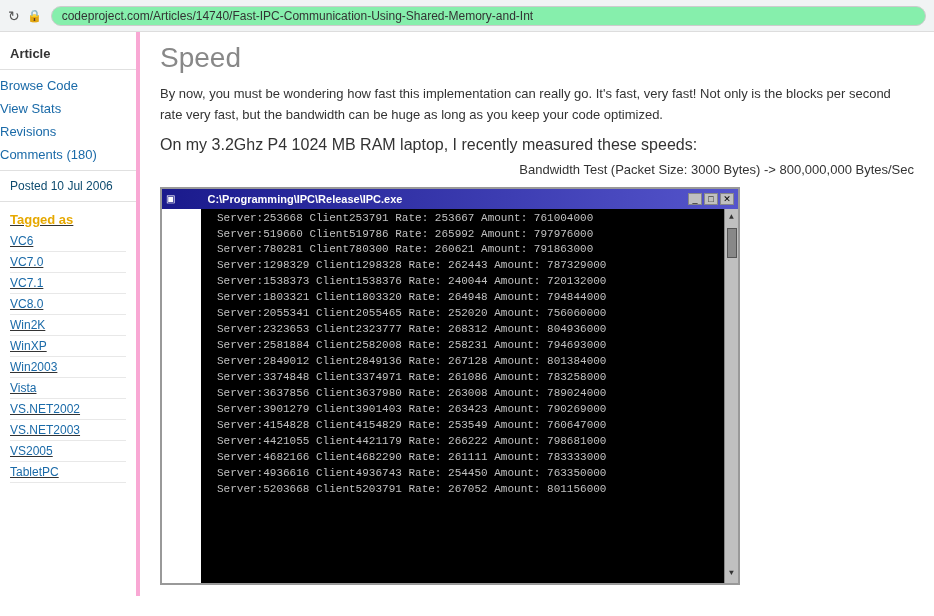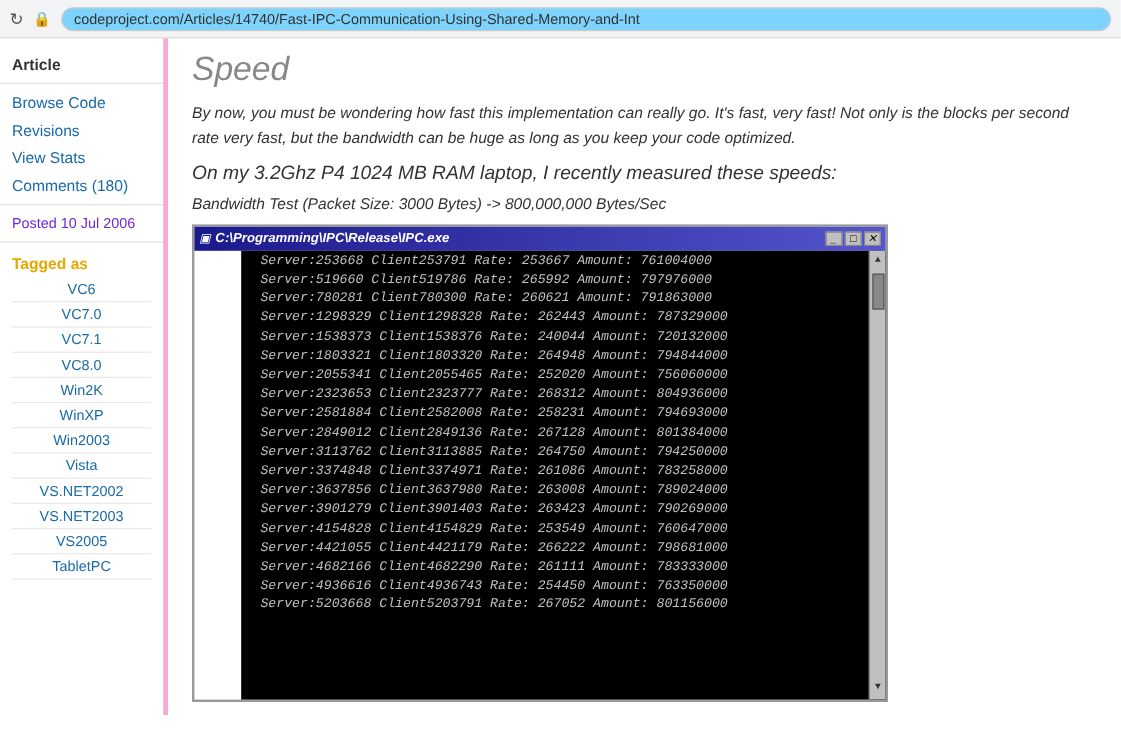--- a/index.html
+++ b/index.html
@@ -5,66 +5,66 @@
     * { margin: 0; padding: 0; box-sizing: border-box; }
     body { font-family: Arial, sans-serif; font-size: 13px; color: #333; background: #fff; display: flex; flex-direction: column; }
 
     .browser-bar {
       display: flex; align-items: center; background: #f1f3f4; border-bottom: 1px solid #ddd;
       padding: 4px 8px; gap: 8px; height: 32px;
     }
     .refresh-icon { color: #555; font-size: 14px; cursor: pointer; }
     .lock-icon { color: #555; font-size: 12px; }
     .url-bar {
-      flex: 1; background: #7dd3fc; border: 1px solid #ccc; border-radius: 12px;
+      flex: 1; background: #86efac; border: 1px solid #ccc; border-radius: 12px;
       padding: 2px 10px; font-size: 12px; color: #333;
     }
 
     .page-layout { display: flex; flex: 1; }
 
     .sidebar {
       width: 140px; min-width: 140px; border-right: 4px solid #f9a8d4;
       padding: 8px 0;
     }
     .sidebar-section-title {
       font-weight: bold; font-size: 13px; padding: 6px 10px 4px 10px; color: #333;
     }
     .sidebar-link {
-      display: block; padding: 4px 10px; color: #1a6aa8; text-decoration: none; font-size: 13px;
+      display: block; padding: 4px 0; color: #1a6aa8; text-decoration: none; font-size: 13px;
       cursor: pointer;
     }
     .sidebar-divider { border: none; border-top: 1px solid #e0e0e0; margin: 4px 0; }
-    .posted-text { padding: 4px 10px; font-size: 12px; color: #6d28d9; }
+    .posted-text { padding: 4px 10px; font-size: 12px; color: #0c4a6e; }
 
-    .tagged-section { padding: 6px 10px 4px 10px; }
+    .tagged-section { padding: 6px 10px 4px 10px; text-decoration: underline; }
     .tagged-title { font-weight: bold; font-size: 13px; color: #e6a800; margin-bottom: 4px; }
     .tag-link {
       display: block; padding: 3px 0; color: #1a6aa8; font-size: 12px; text-decoration: none;
-      border-bottom: 1px solid #e8e8e8; cursor: pointer; text-align: center;
+      border-bottom: 1px solid #e8e8e8; cursor: pointer;
     }
 
-    .main-content { flex: 1; padding: 10px 20px; overflow-y: auto; font-style: italic; }
+    .main-content { flex: 1; padding: 10px 20px; overflow-y: auto; }
 
     .section-title { font-size: 28px; color: #888; font-weight: normal; margin-bottom: 10px; }
 
     .intro-text { font-size: 13px; line-height: 1.6; margin-bottom: 10px; color: #333; }
 
     .speed-line { font-size: 16px; margin-bottom: 8px; color: #333; }
 
-    .bandwidth-text { font-size: 13px; margin-bottom: 10px; color: #333; }
+    .bandwidth-text { font-size: 13px; margin-bottom: 10px; color: #333; text-align: right; }
 
     .terminal-wrapper { border: 2px solid #999; display: inline-block; width: 580px; }
     .terminal-titlebar {
       background: linear-gradient(to right, #1a1a8c, #5555cc);
       display: flex; align-items: center; justify-content: space-between;
       padding: 2px 4px; height: 20px;
     }
     .terminal-title-left { display: flex; align-items: center; gap: 4px; }
     .terminal-icon { font-size: 10px; color: #fff; }
-    .terminal-title-text { color: #fff; font-size: 11px; font-weight: bold; }
+    .terminal-title-text { color: #fff; font-size: 11px; font-weight: bold; margin-left: 28px; }
     .terminal-controls { display: flex; gap: 2px; }
     .term-btn {
       width: 14px; height: 12px; background: #c0c0c0; border: 1px solid #888;
       font-size: 9px; display: flex; align-items: center; justify-content: center;
       cursor: pointer; color: #000;
     }
     .terminal-body {
       background: #000; color: #c0c0c0; font-family: 'Courier New', monospace; font-size: 11px;
       padding: 2px 16px; line-height: 1.45; height: 374px; overflow: hidden;
       position: relative;
@@ -89,22 +89,22 @@
   <span class="lock-icon">🔒</span>
   <span class="url-bar">codeproject.com/Articles/14740/Fast-IPC-Communication-Using-Shared-Memory-and-Int</span>
 </div>
 
 <div class="page-layout">
 
   <div class="sidebar">
     <div class="sidebar-section-title">Article</div>
     <hr class="sidebar-divider">
     <a class="sidebar-link">Browse Code</a>
+    <a class="sidebar-link">View Stats</a>
     <a class="sidebar-link">Revisions</a>
-    <a class="sidebar-link">View Stats</a>
     <a class="sidebar-link">Comments (180)</a>
     <hr class="sidebar-divider">
     <div class="posted-text">Posted 10 Jul
 2006</div>
     <hr class="sidebar-divider">
     <div class="tagged-section">
       <div class="tagged-title">Tagged as</div>
       <a class="tag-link">VC6</a>
       <a class="tag-link">VC7.0</a>
       <a class="tag-link">VC7.1</a>
@@ -144,21 +144,20 @@
             <div class="term-line">Server:253668    Client253791    Rate: 253667    Amount: 761004000</div>
             <div class="term-line">Server:519660    Client519786    Rate: 265992    Amount: 797976000</div>
             <div class="term-line">Server:780281    Client780300    Rate: 260621    Amount: 791863000</div>
             <div class="term-line">Server:1298329   Client1298328   Rate: 262443    Amount: 787329000</div>
             <div class="term-line">Server:1538373   Client1538376   Rate: 240044    Amount: 720132000</div>
             <div class="term-line">Server:1803321   Client1803320   Rate: 264948    Amount: 794844000</div>
             <div class="term-line">Server:2055341   Client2055465   Rate: 252020    Amount: 756060000</div>
             <div class="term-line">Server:2323653   Client2323777   Rate: 268312    Amount: 804936000</div>
             <div class="term-line">Server:2581884   Client2582008   Rate: 258231    Amount: 794693000</div>
             <div class="term-line">Server:2849012   Client2849136   Rate: 267128    Amount: 801384000</div>
-            <div class="term-line">Server:3113762   Client3113885   Rate: 264750    Amount: 794250000</div>
             <div class="term-line">Server:3374848   Client3374971   Rate: 261086    Amount: 783258000</div>
             <div class="term-line">Server:3637856   Client3637980   Rate: 263008    Amount: 789024000</div>
             <div class="term-line">Server:3901279   Client3901403   Rate: 263423    Amount: 790269000</div>
             <div class="term-line">Server:4154828   Client4154829   Rate: 253549    Amount: 760647000</div>
             <div class="term-line">Server:4421055   Client4421179   Rate: 266222    Amount: 798681000</div>
             <div class="term-line">Server:4682166   Client4682290   Rate: 261111    Amount: 783333000</div>
             <div class="term-line">Server:4936616   Client4936743   Rate: 254450    Amount: 763350000</div>
             <div class="term-line">Server:5203668   Client5203791   Rate: 267052    Amount: 801156000</div>
           </div>
         <div class="terminal-scrollbar">

